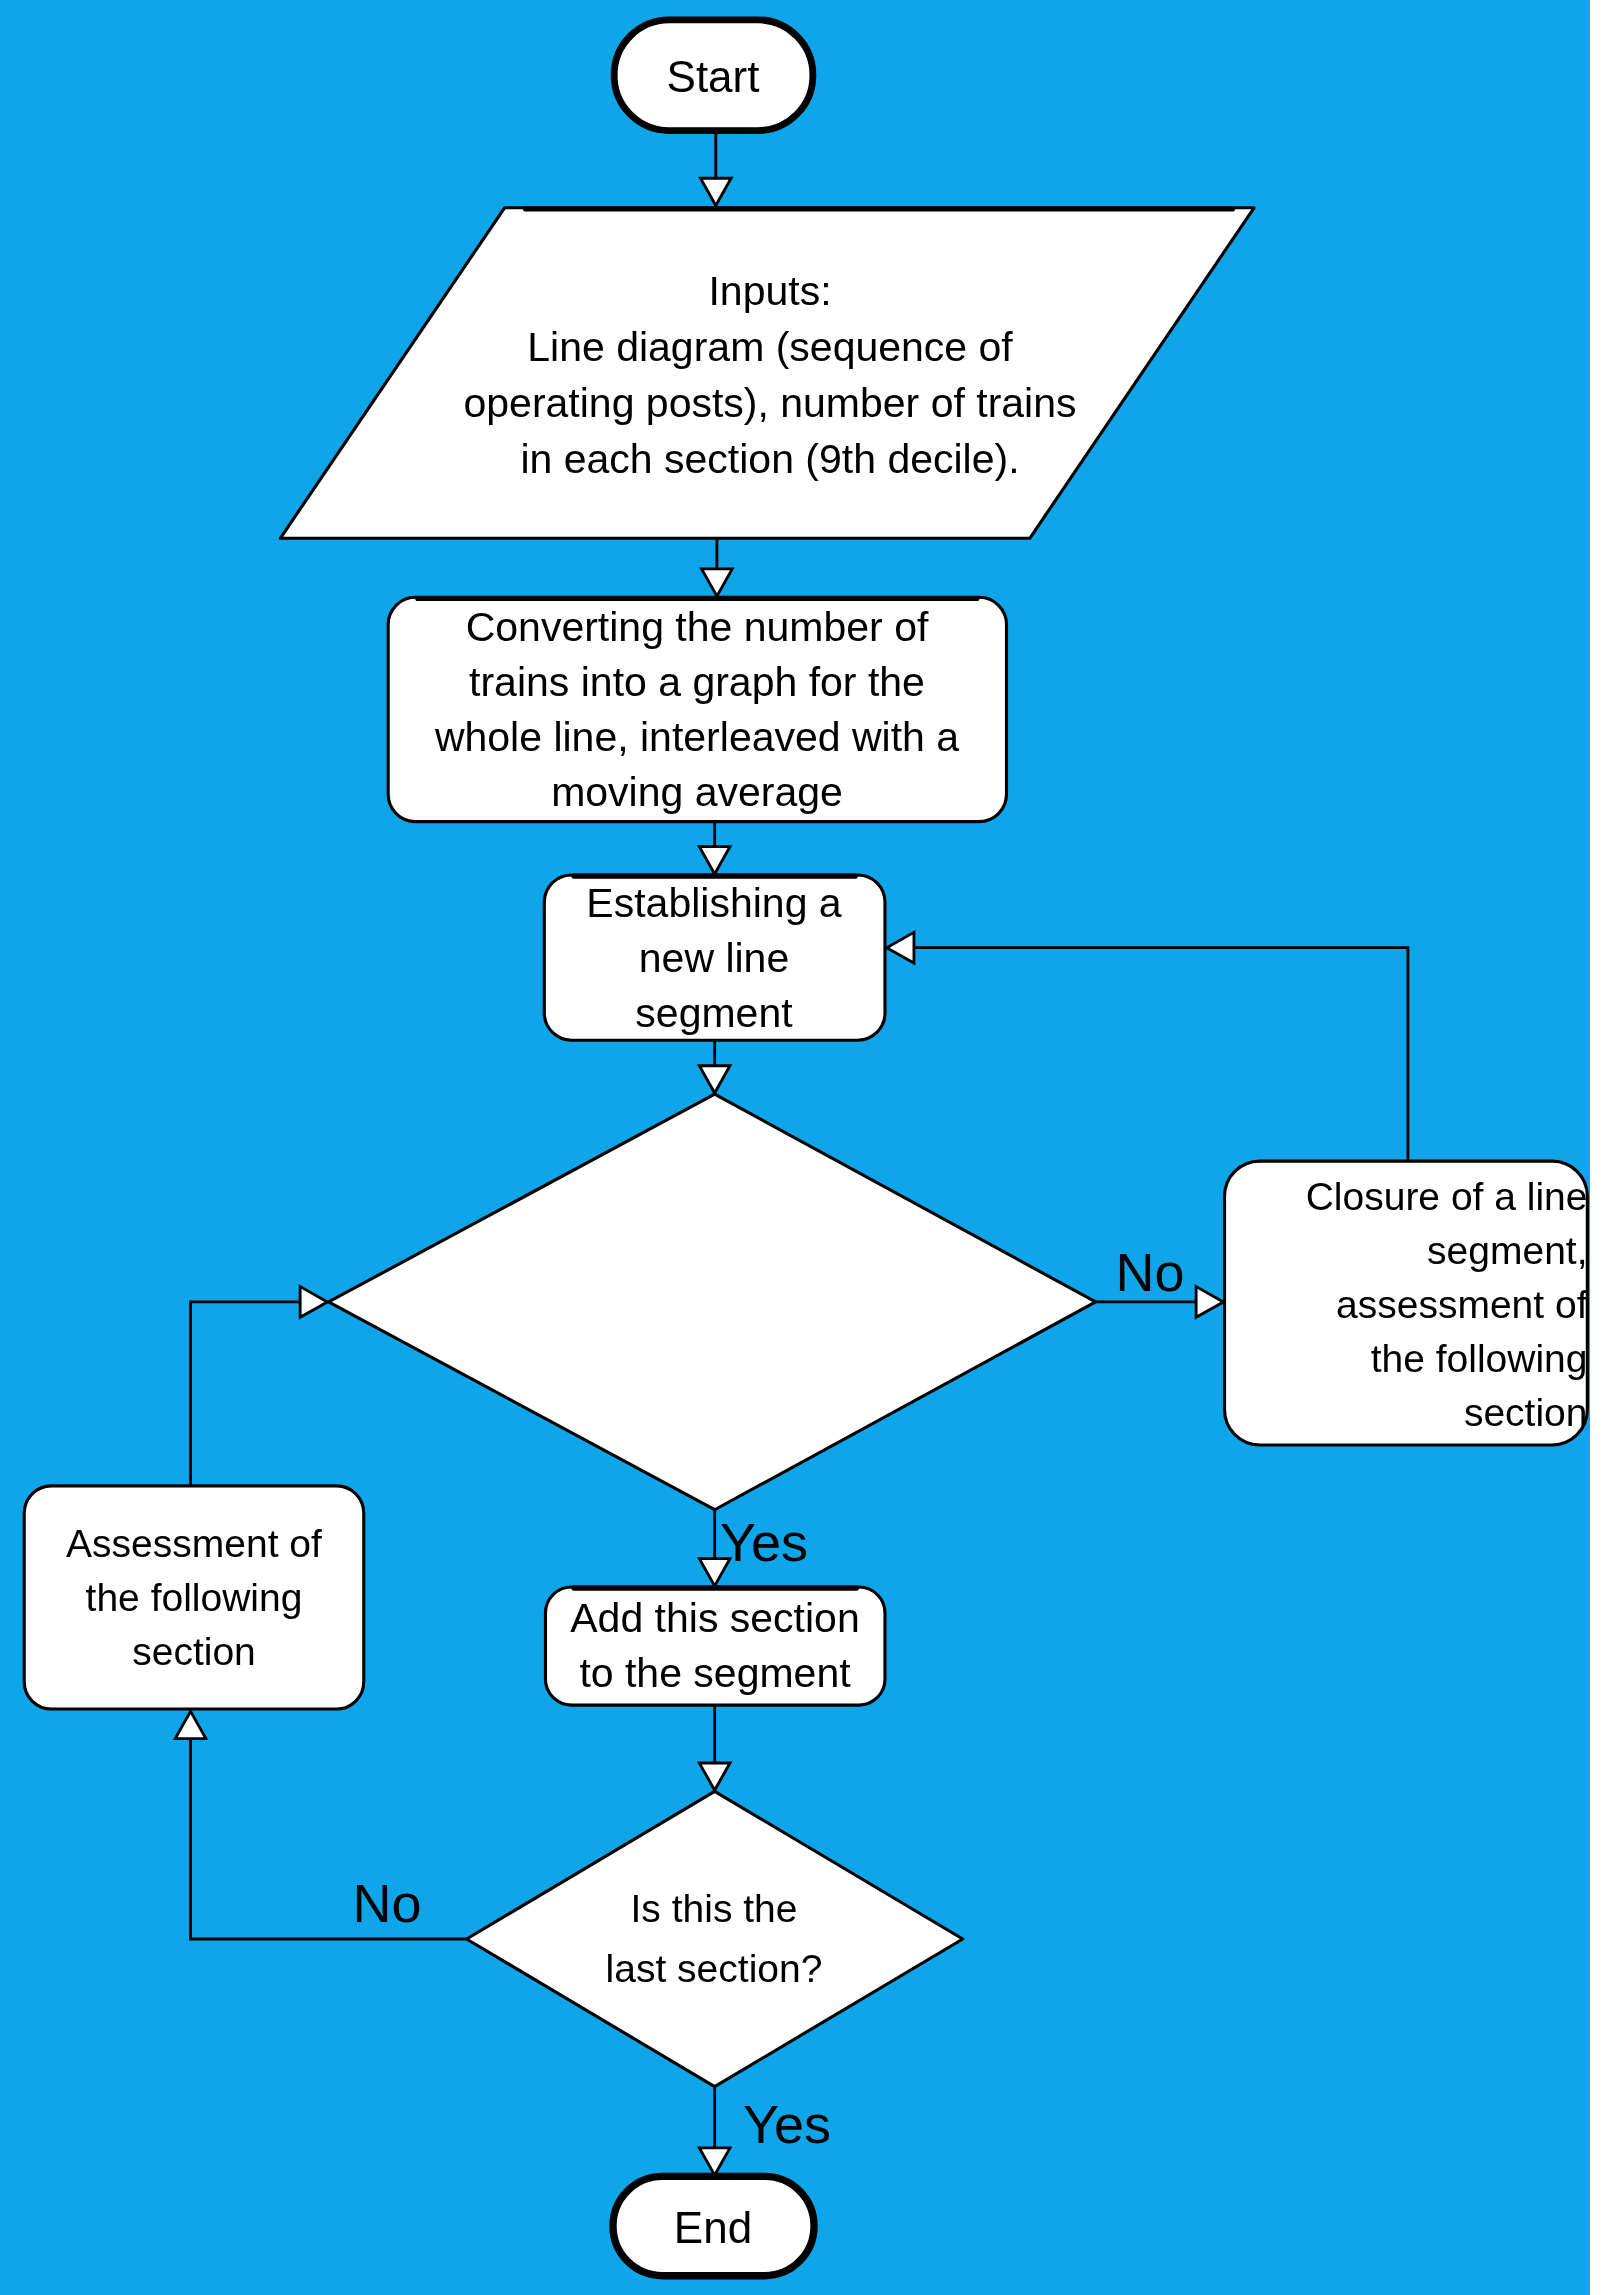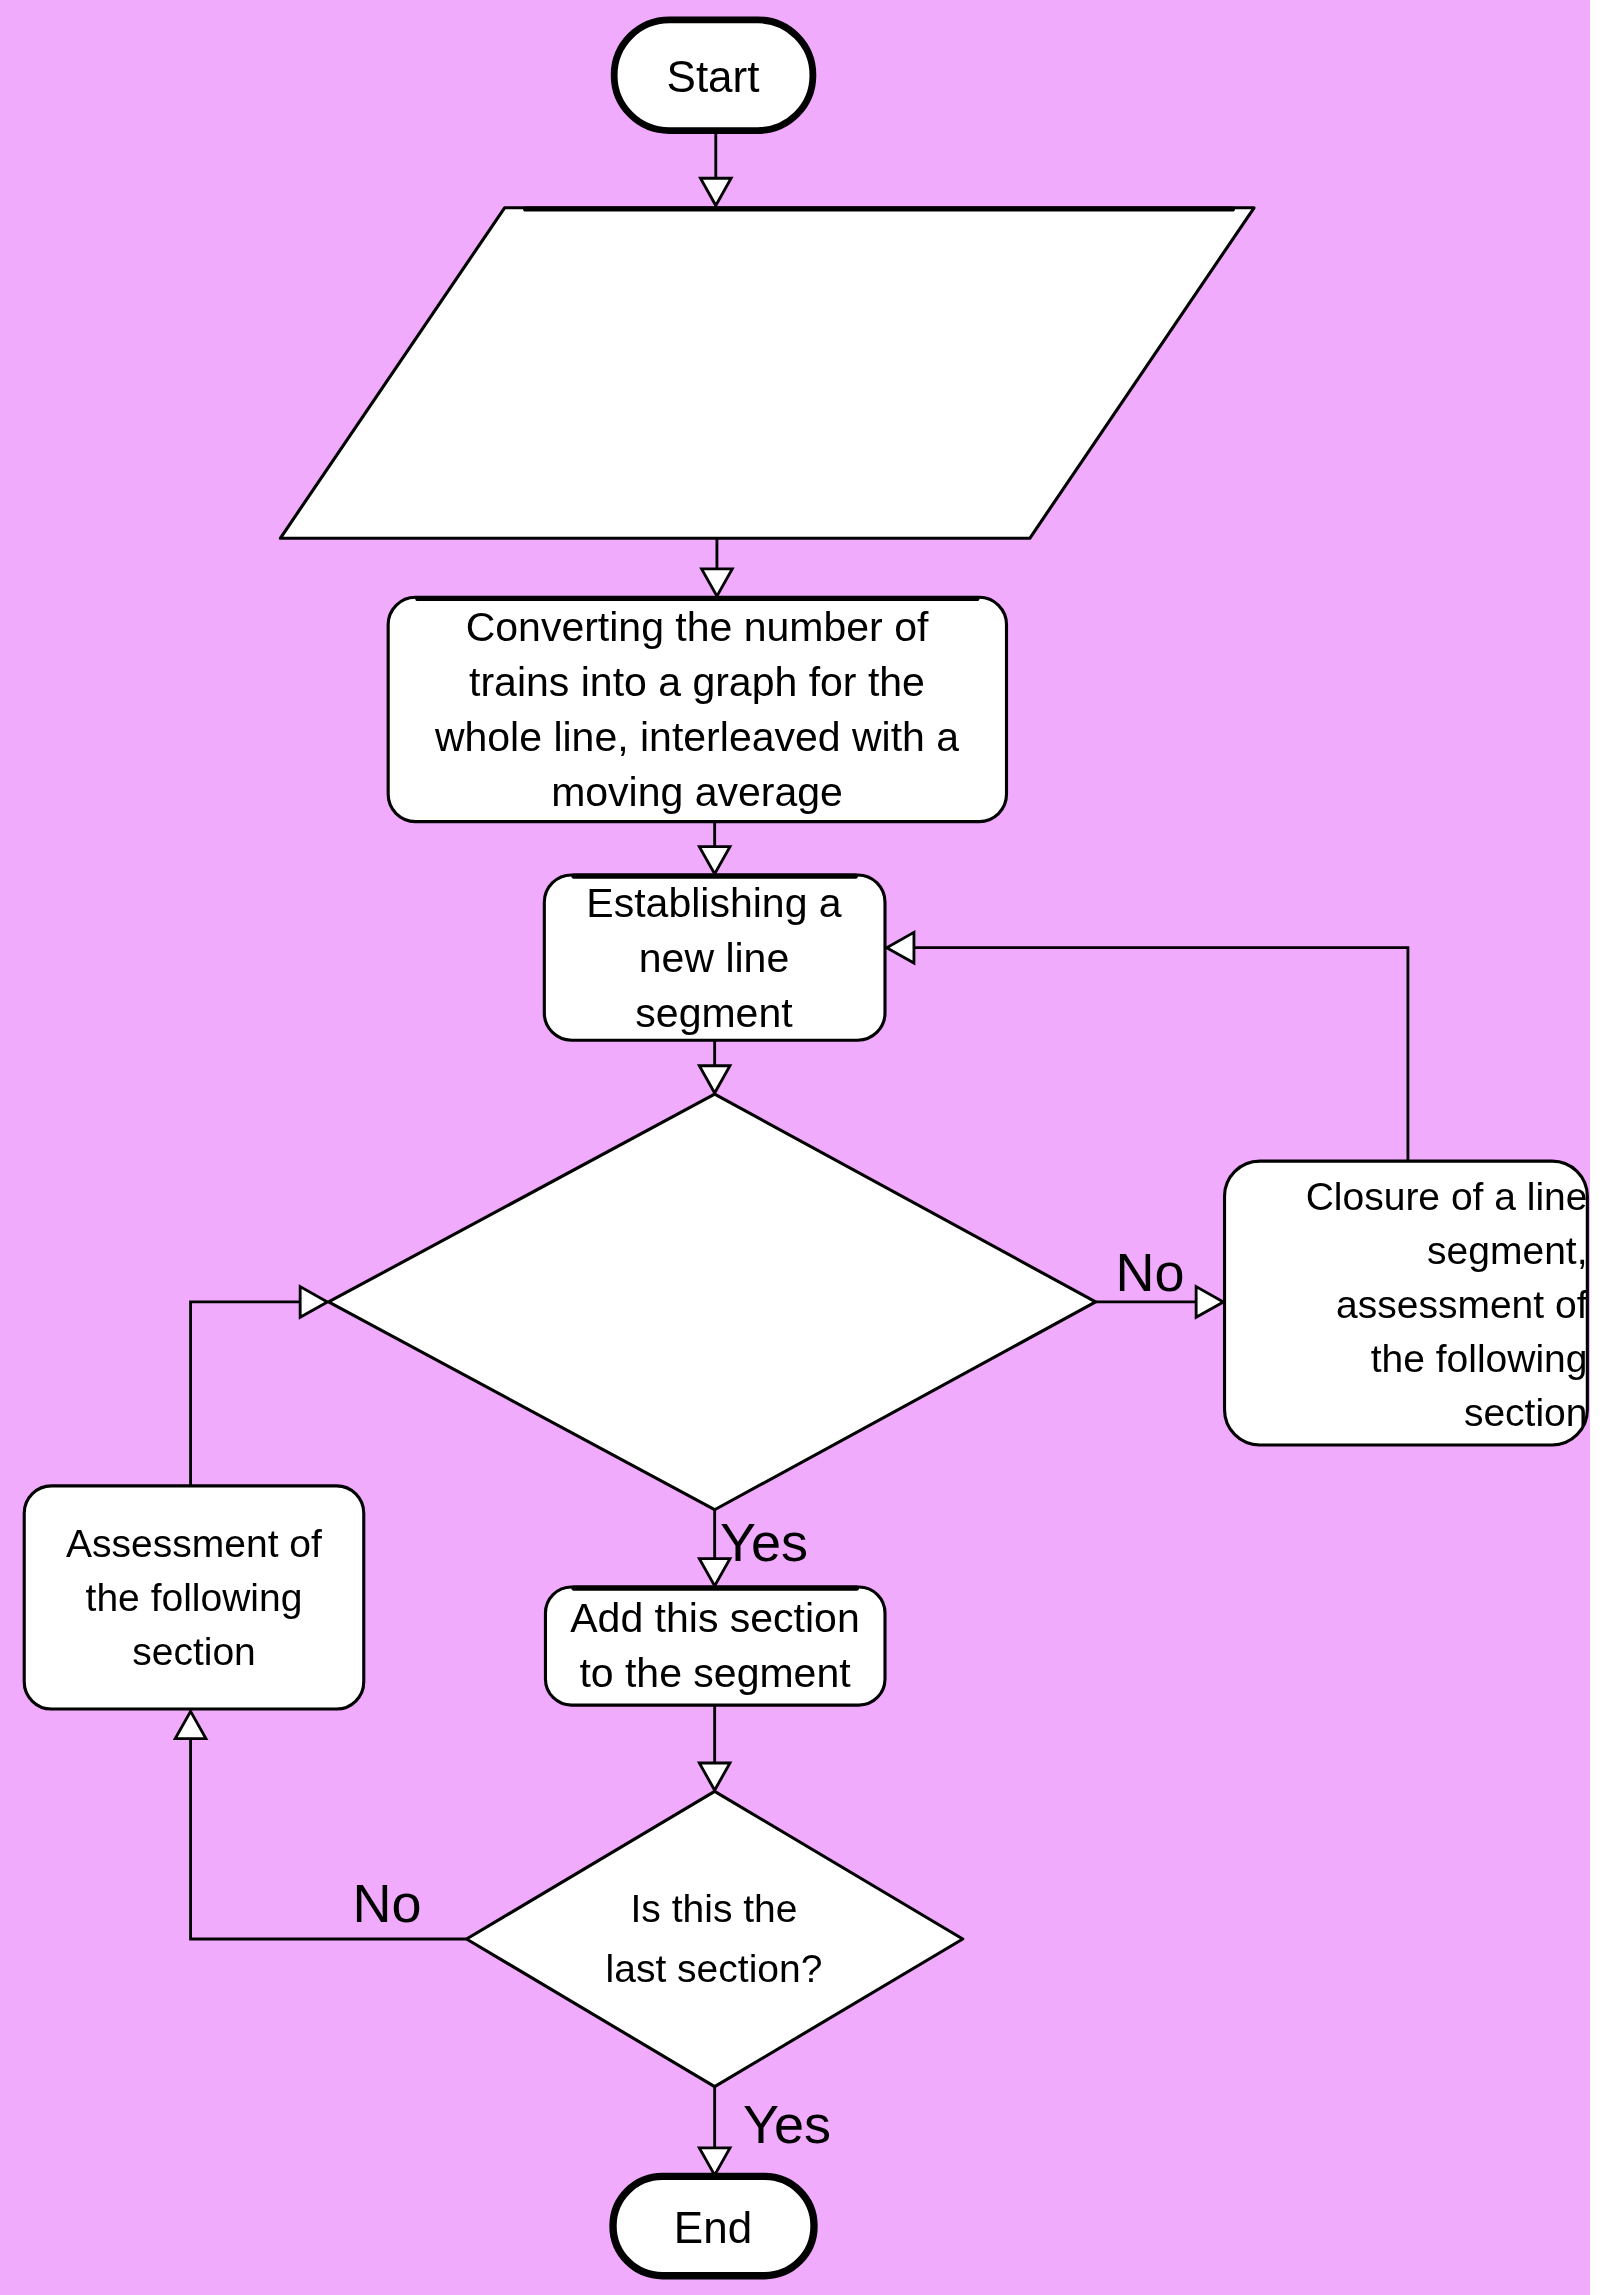--- a/index.html
+++ b/index.html
@@ -4,21 +4,21 @@
 <style>
   html, body {
     margin: 0;
     padding: 0;
     background: #ffffff;
   }
   .canvas {
     position: relative;
     width: 1590px;
     height: 2295px;
-    background: #f0abfc;
+    background: #0ea5e9;
     font-family: "Liberation Sans", "DejaVu Sans", sans-serif;
     color: #000000;
   }
   .canvas svg {
     position: absolute;
     left: 0;
     top: 0;
     width: 1611px;
     height: 2295px;
   }
@@ -89,20 +89,24 @@
     <g fill="none" stroke="#000000" stroke-width="9" stroke-linecap="round">
       <path d="M925,368 H2170"></path>
       <path d="M735,1054 H1720"></path>
       <path d="M1010,1543 H1506"></path>
       <path d="M1010,2797 H1508"></path>
     </g>
   </svg>
 
   <div class="lbl term" style="left:713px; top:76px;">Start</div>
 
+  <div class="lbl io" style="left:770px; top:375px; width:852px;">Inputs:
+Line diagram (sequence of
+operating posts), number of trains
+in each section (9th decile).</div>
 
   <div class="lbl" style="left:714px; top:958px; width:341px;">Establishing a
 new line
 segment</div>
 
   <div class="lbl" style="left:697px; top:710px; width:618px;">Converting the number of
 trains into a graph for the
 whole line, interleaved with a
 moving average</div>
 

